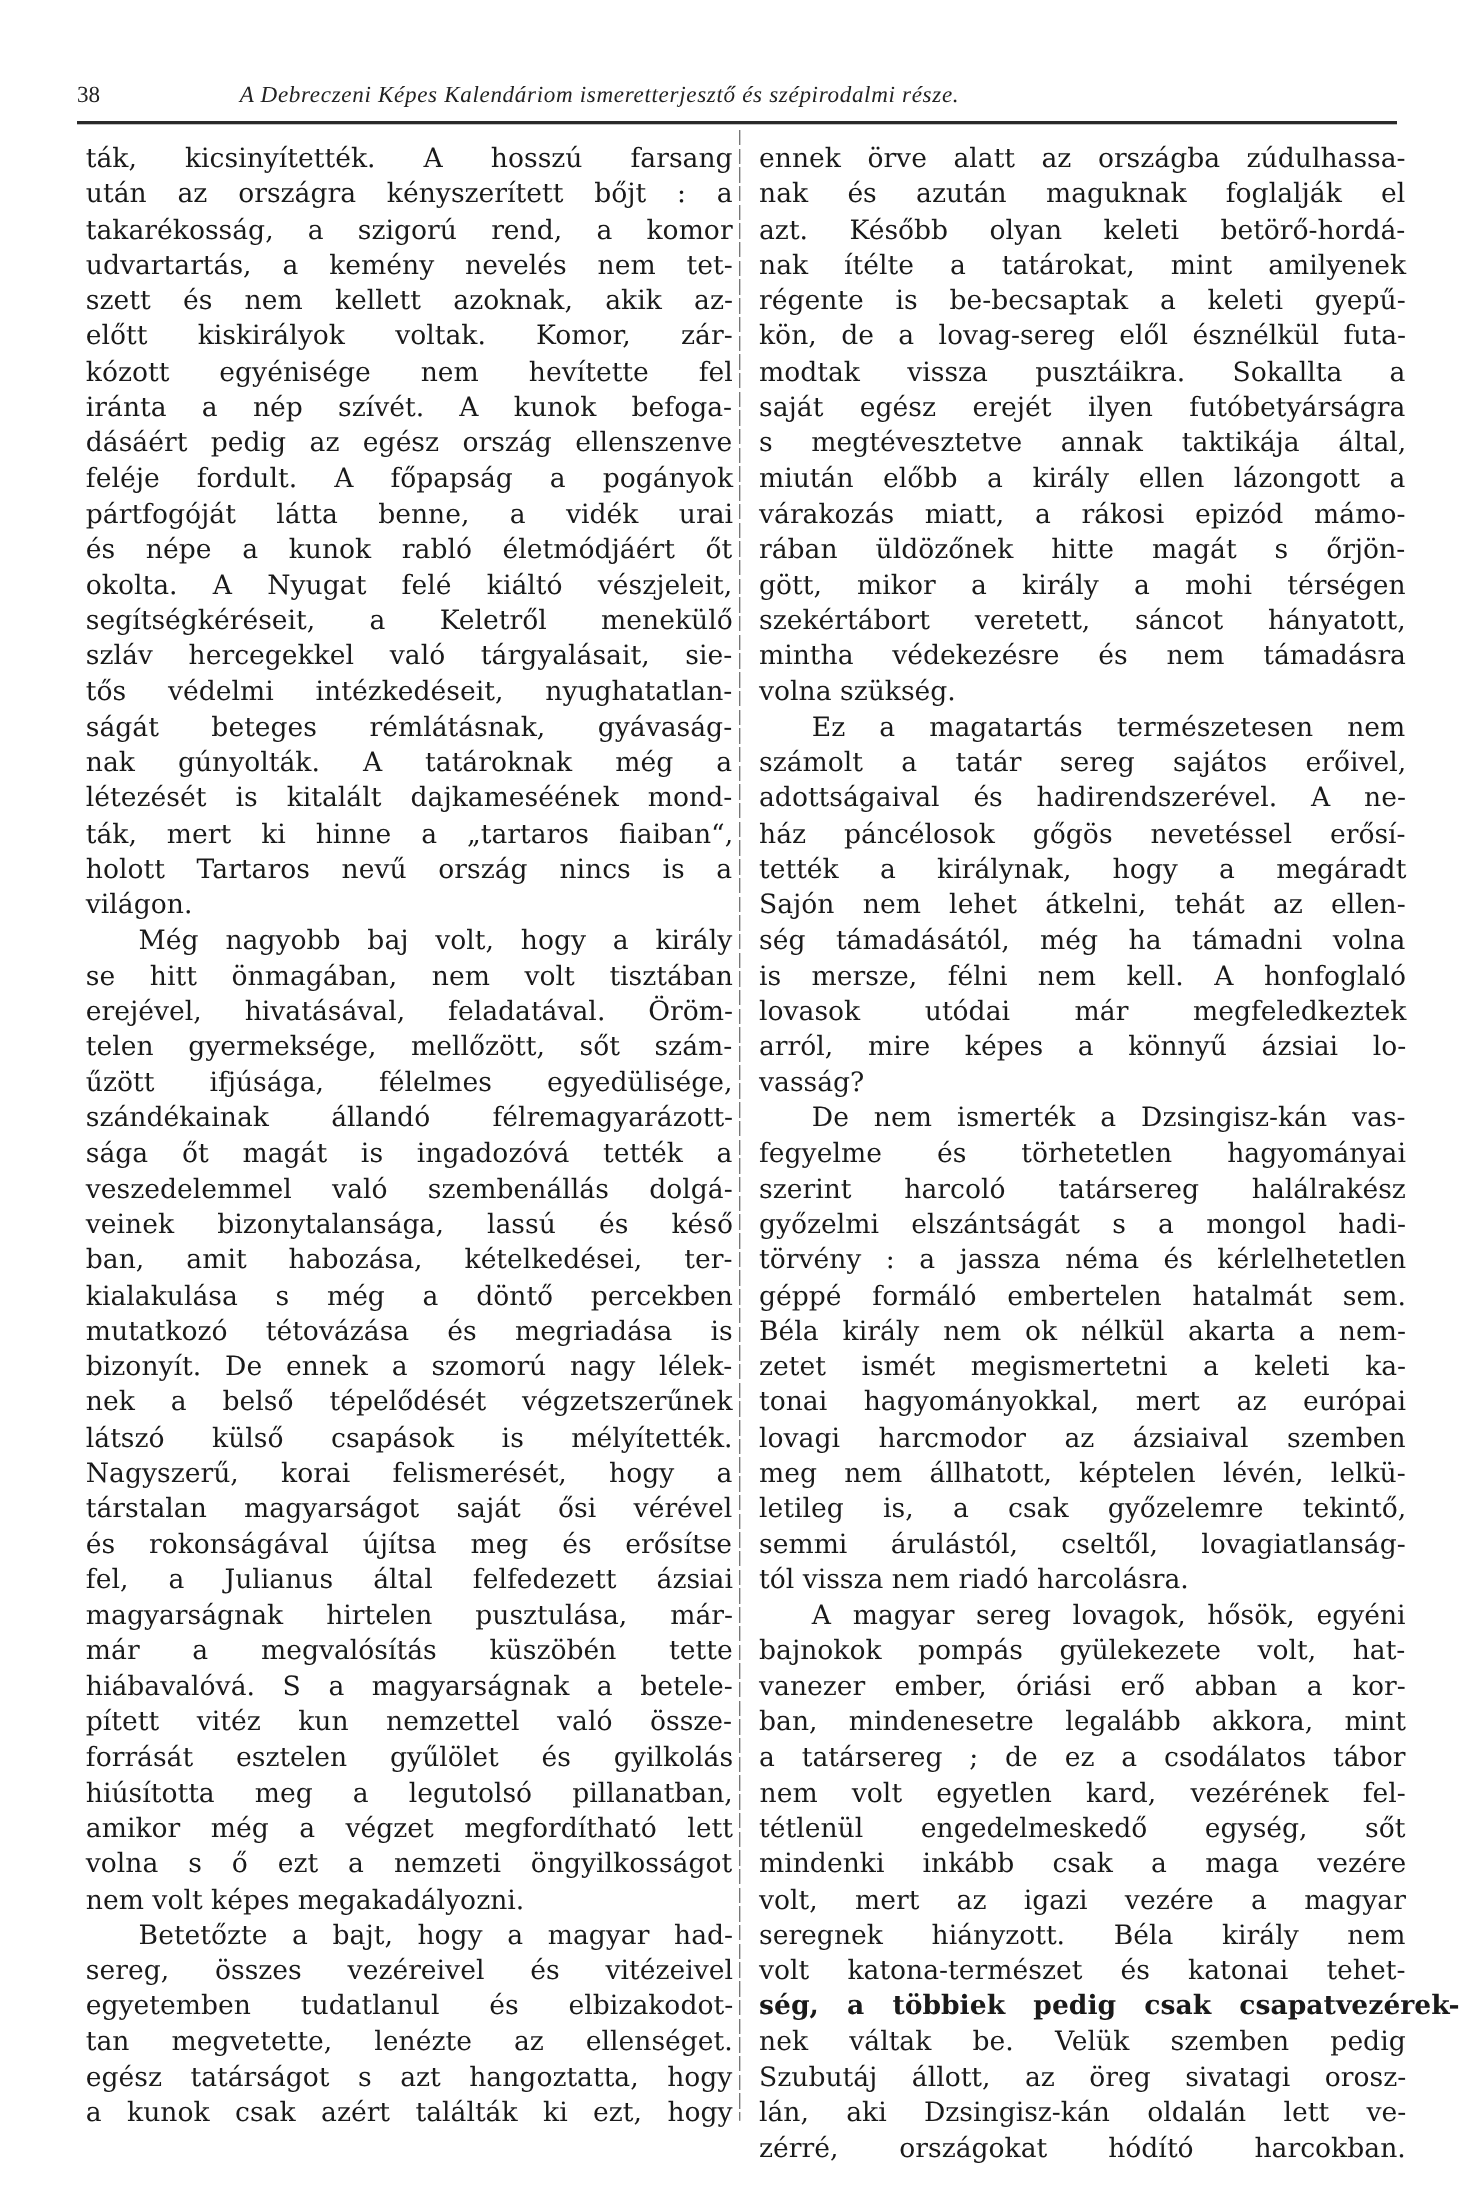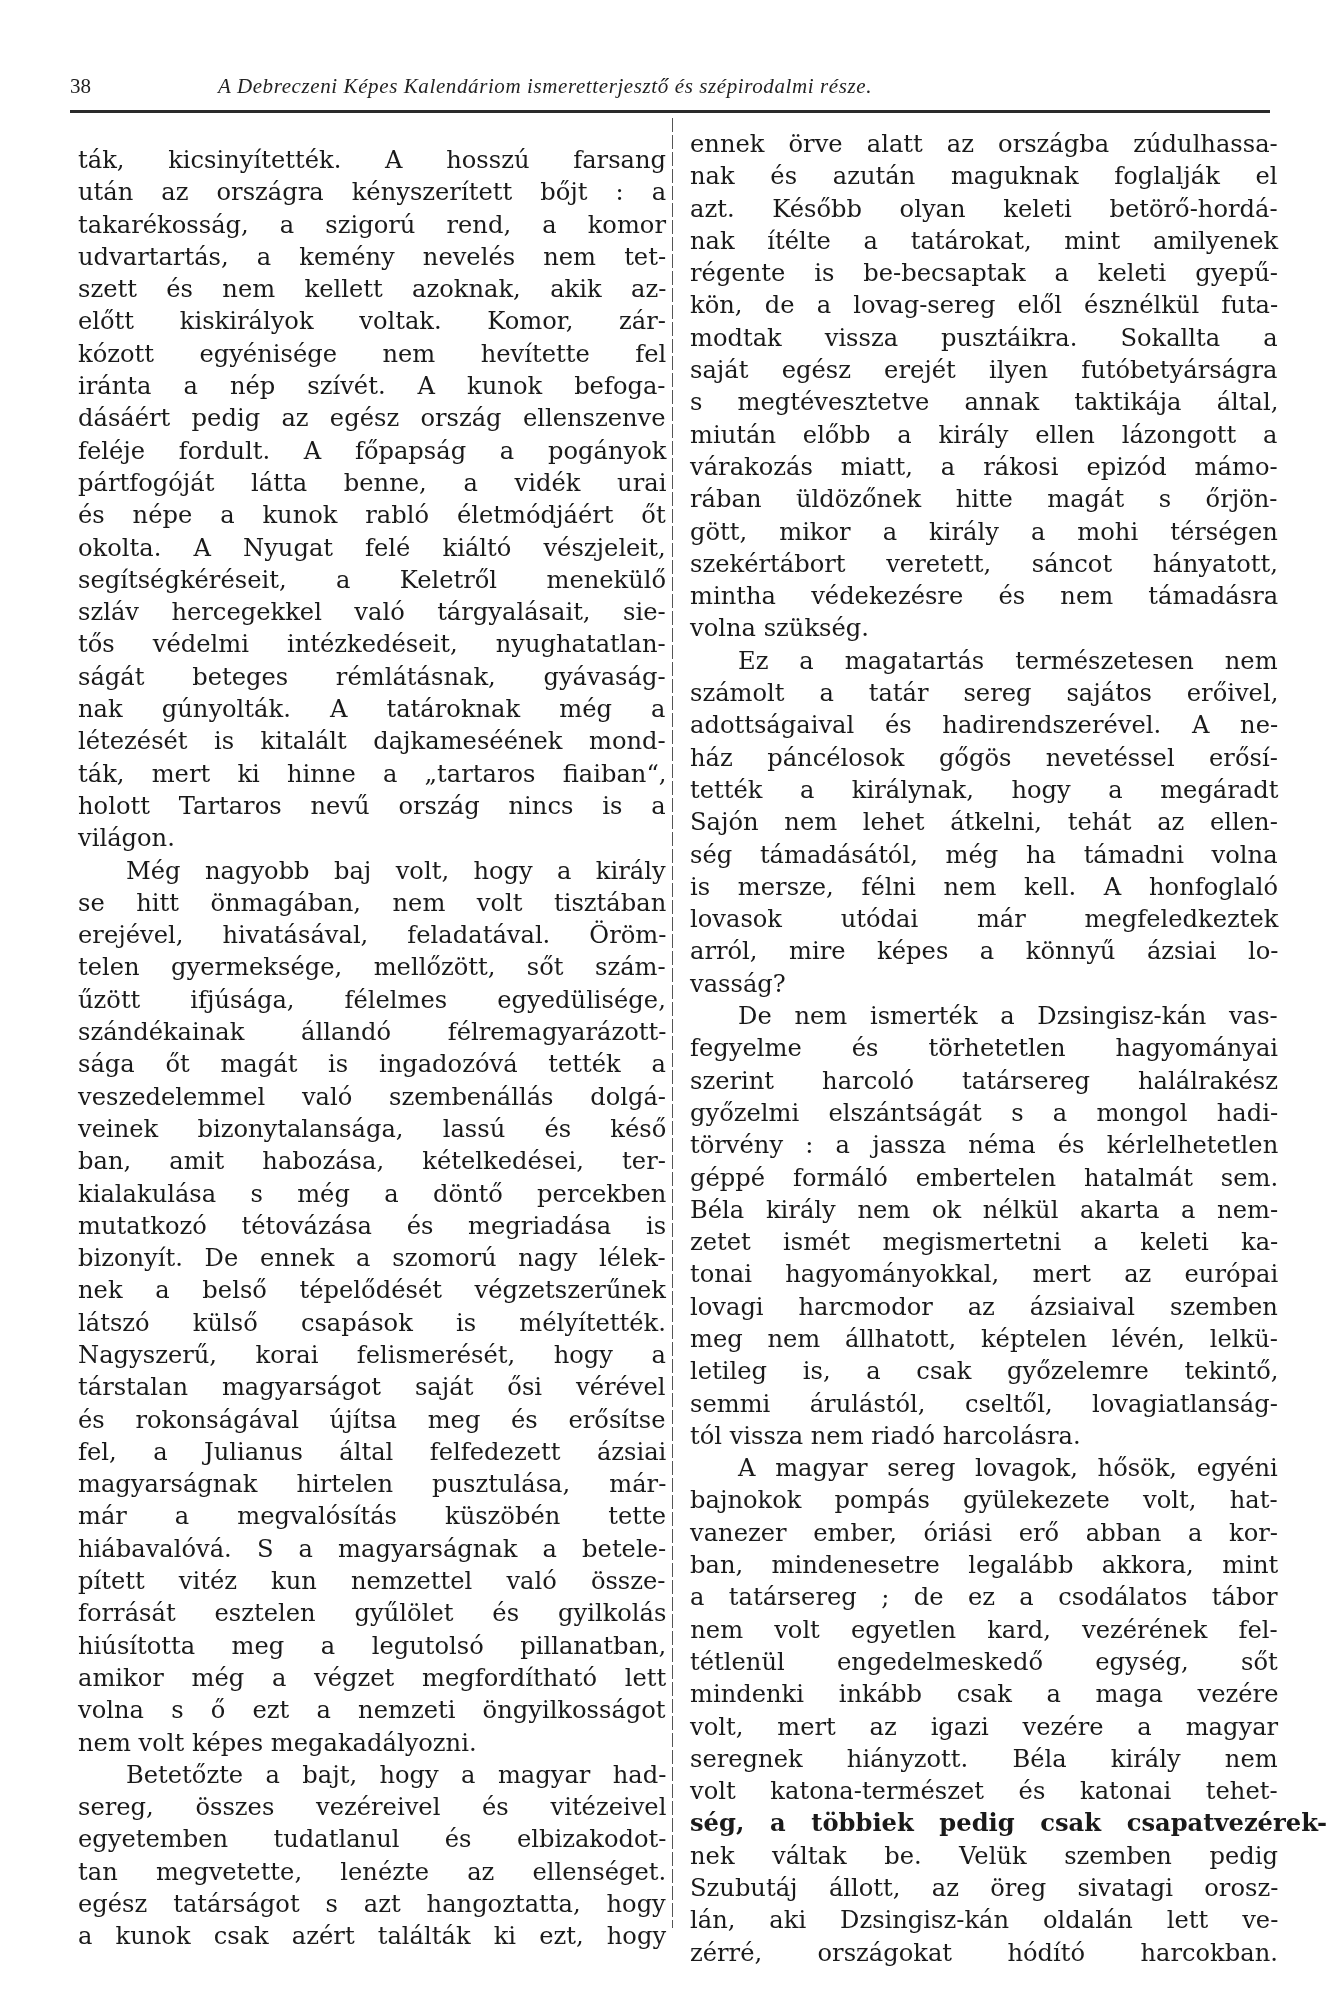--- a/index.html
+++ b/index.html
@@ -53,21 +53,21 @@
       background: repeating-linear-gradient(to bottom, #555 0 14px, transparent 14px 17px);
     }
     .column {
       position: absolute;
       top: 128px;
       width: 588px;
       font-size: 24.2px;
       line-height: 32.3px;
       text-align: justify;
     }
-    .col-left { left: 78px; margin-top: 16px; }
+    .col-left { left: 78px; }
     .col-right { left: 690px; }
     .line {
       display: block;
       white-space: nowrap;
       text-align-last: justify;
       text-align: justify;
       height: 32.3px;
       overflow: visible;
     }
     .line.last { text-align-last: left; }
@@ -181,21 +181,21 @@
     <span class="line" style="display: block; white-space: nowrap; text-align: left; text-align-last: auto; word-spacing: 27.25px;">lovagi harcmodor az ázsiaival szemben</span>
     <span class="line" style="display: block; white-space: nowrap; text-align: left; text-align-last: auto; word-spacing: 17px;">meg nem állhatott, képtelen lévén, lelkü-</span>
     <span class="line" style="display: block; white-space: nowrap; text-align: left; text-align-last: auto; word-spacing: 28px;">letileg is, a csak győzelemre tekintő,</span>
     <span class="line" style="display: block; white-space: nowrap; text-align: left; text-align-last: auto; word-spacing: 31.6667px;">semmi árulástól, cseltől, lovagiatlanság-</span>
     <span class="line last">tól vissza nem riadó harcolásra.</span>
     <span class="line indent" style="display: block; white-space: nowrap; text-align: left; text-align-last: auto; word-spacing: 12px;">A magyar sereg lovagok, hősök, egyéni</span>
     <span class="line" style="display: block; white-space: nowrap; text-align: left; text-align-last: auto; word-spacing: 25.5px;">bajnokok pompás gyülekezete volt, hat-</span>
     <span class="line" style="display: block; white-space: nowrap; text-align: left; text-align-last: auto; word-spacing: 19px;">vanezer ember, óriási erő abban a kor-</span>
     <span class="line" style="display: block; white-space: nowrap; text-align: left; text-align-last: auto; word-spacing: 20.75px;">ban, mindenesetre legalább akkora, mint</span>
     <span class="line" style="display: block; white-space: nowrap; text-align: left; text-align-last: auto; word-spacing: 16.7143px;">a tatársereg ; de ez a csodálatos tábor</span>
-    <span class="line" style="display: block; white-space: nowrap; text-align: center; text-align-last: auto; word-spacing: 23.4px;">nem volt egyetlen kard, vezérének fel-</span>
+    <span class="line" style="display: block; white-space: nowrap; text-align: right; text-align-last: auto; word-spacing: 23.4px;">nem volt egyetlen kard, vezérének fel-</span>
     <span class="line" style="display: block; white-space: nowrap; text-align: left; text-align-last: auto; word-spacing: 44.6667px;">tétlenül engedelmeskedő egység, sőt</span>
     <span class="line" style="display: block; white-space: nowrap; text-align: left; text-align-last: auto; word-spacing: 27px;">mindenki inkább csak a maga vezére</span>
     <span class="line" style="display: block; white-space: nowrap; text-align: left; text-align-last: auto; word-spacing: 26.1667px;">volt, mert az igazi vezére a magyar</span>
     <span class="line" style="display: block; white-space: nowrap; text-align: left; text-align-last: auto; word-spacing: 36.5px;">seregnek hiányzott. Béla király nem</span>
     <span class="line" style="display: block; white-space: nowrap; text-align: left; text-align-last: auto; word-spacing: 27px;">volt katona-természet és katonai tehet-</span>
     <span class="line" style="display: block; white-space: nowrap; text-align: left; text-align-last: auto; word-spacing: 17.2px; font-weight: bold;">ség, a többiek pedig csak csapatvezérek-</span>
     <span class="line" style="display: block; white-space: nowrap; text-align: left; text-align-last: auto; word-spacing: 29.8px;">nek váltak be. Velük szemben pedig</span>
     <span class="line" style="display: block; white-space: nowrap; text-align: left; text-align-last: auto; word-spacing: 23.6px;">Szubutáj állott, az öreg sivatagi orosz-</span>
     <span class="line" style="display: block; white-space: nowrap; text-align: left; text-align-last: auto; word-spacing: 26.2px;">lán, aki Dzsingisz-kán oldalán lett ve-</span>
     <span class="line" style="display: block; white-space: nowrap; text-align: left; text-align-last: auto; word-spacing: 47.6667px;">zérré, országokat hódító harcokban.</span>

